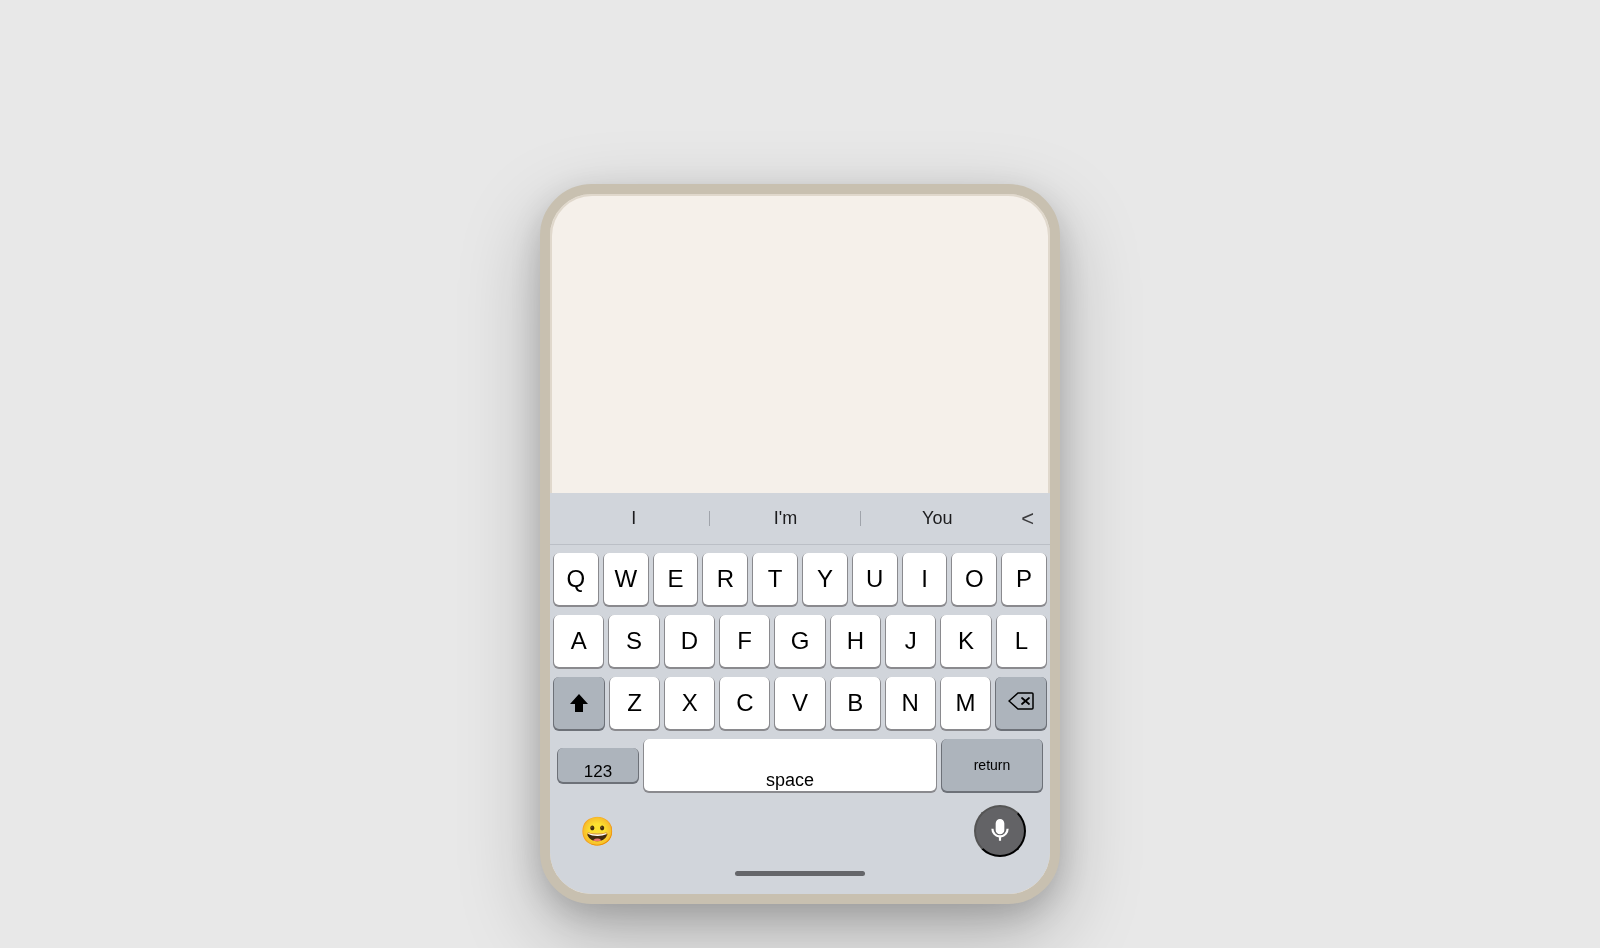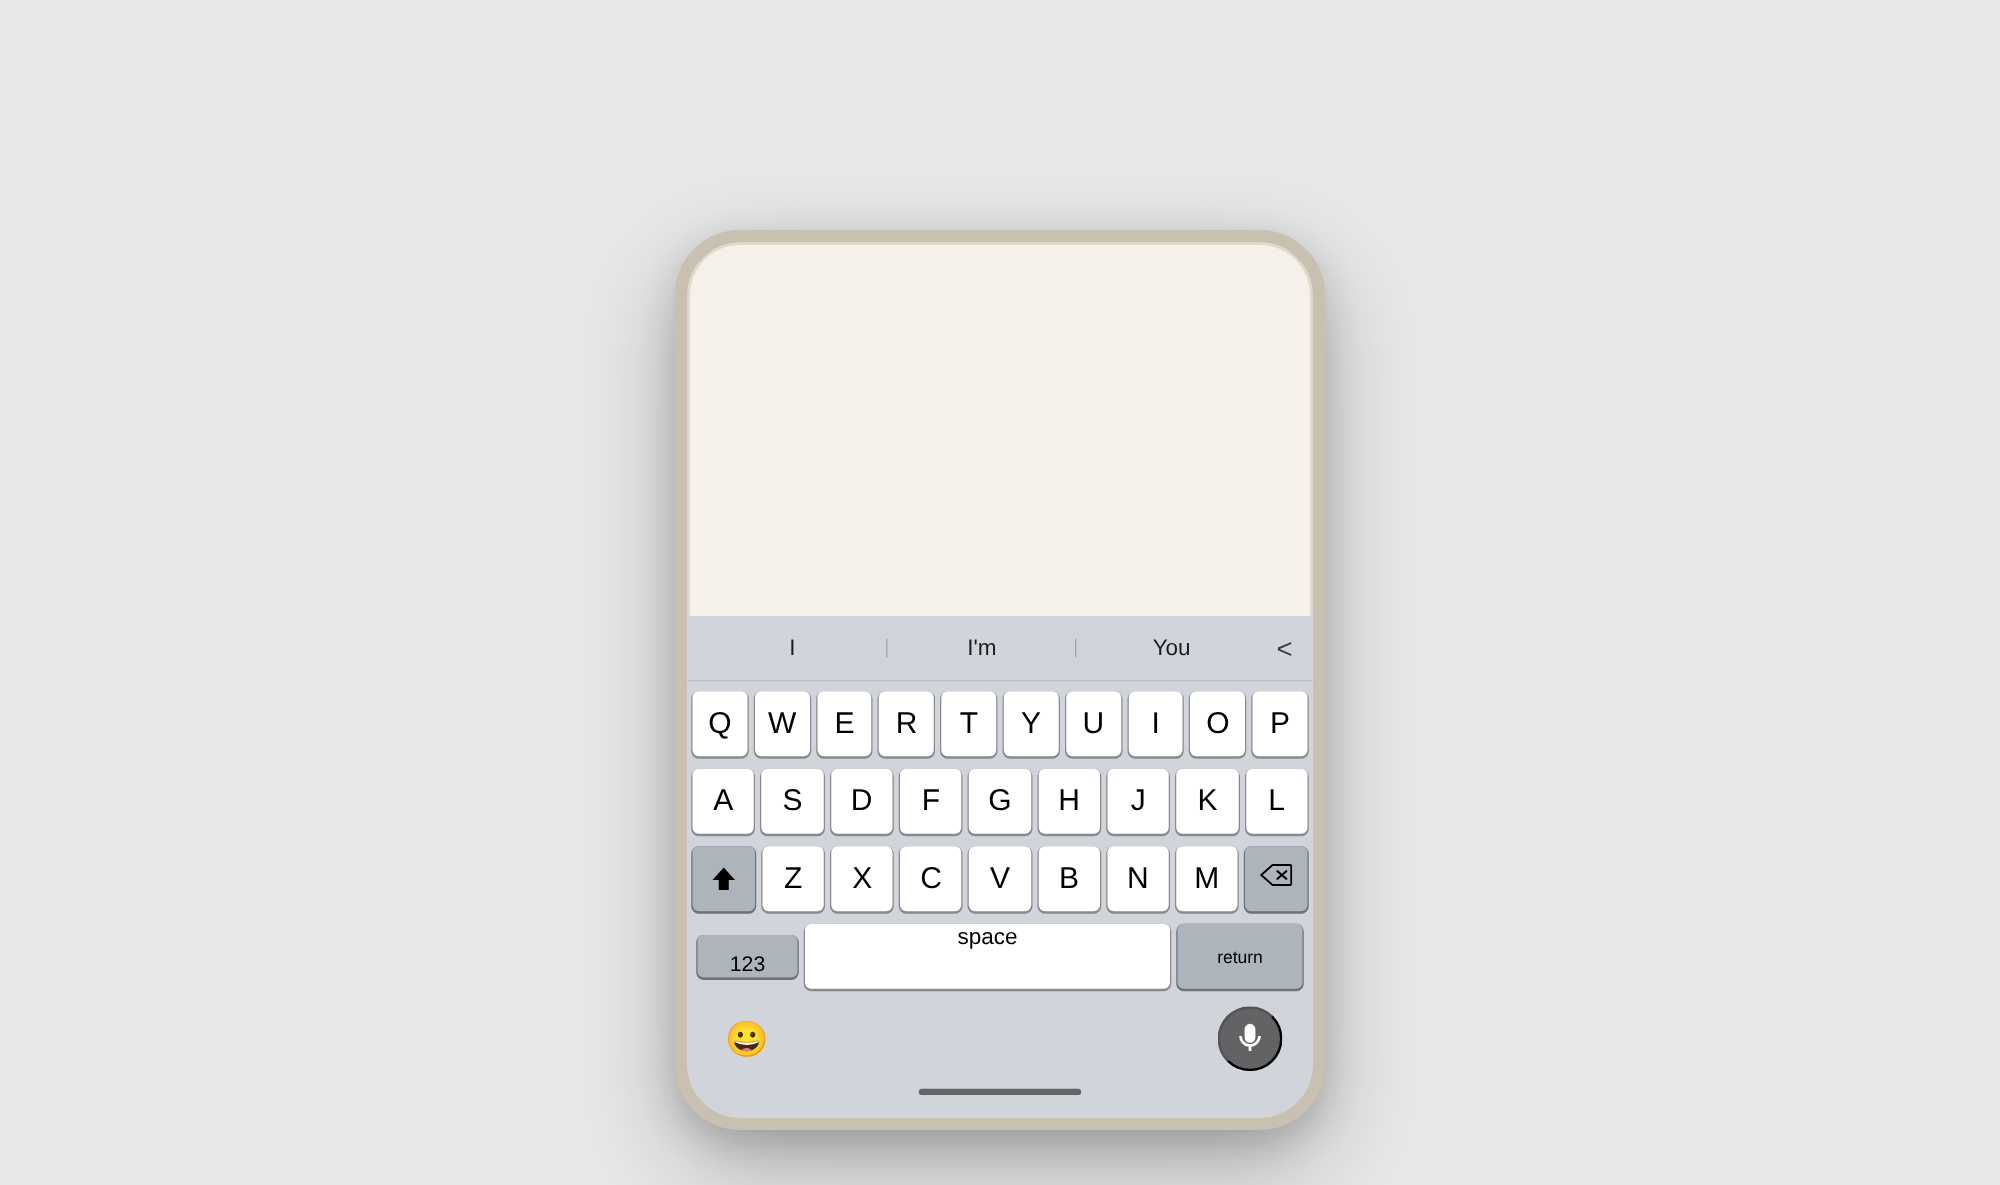--- a/index.html
+++ b/index.html
@@ -165,21 +165,21 @@
       cursor: pointer;
       flex-shrink: 0;
     }
 
     .key-space {
       background: #ffffff;
       border-radius: 5px;
       height: 52px;
       flex: 1;
       display: flex;
-      align-items: flex-start;
+      align-items: flex-end;
       justify-content: center;
       font-size: 18px;
       color: #000;
       box-shadow: 0 1px 0 1px #8a8a8e;
       cursor: pointer;
     }
 
     .key-return {
       background: #adb4bc;
       border-radius: 5px;

